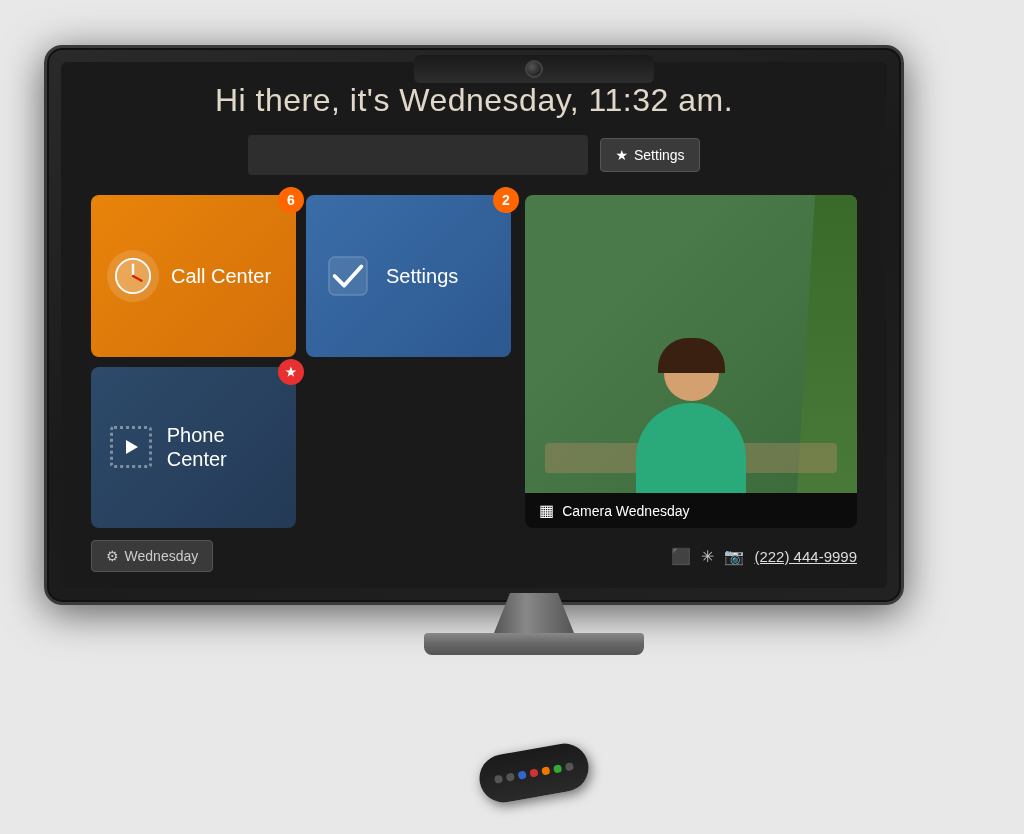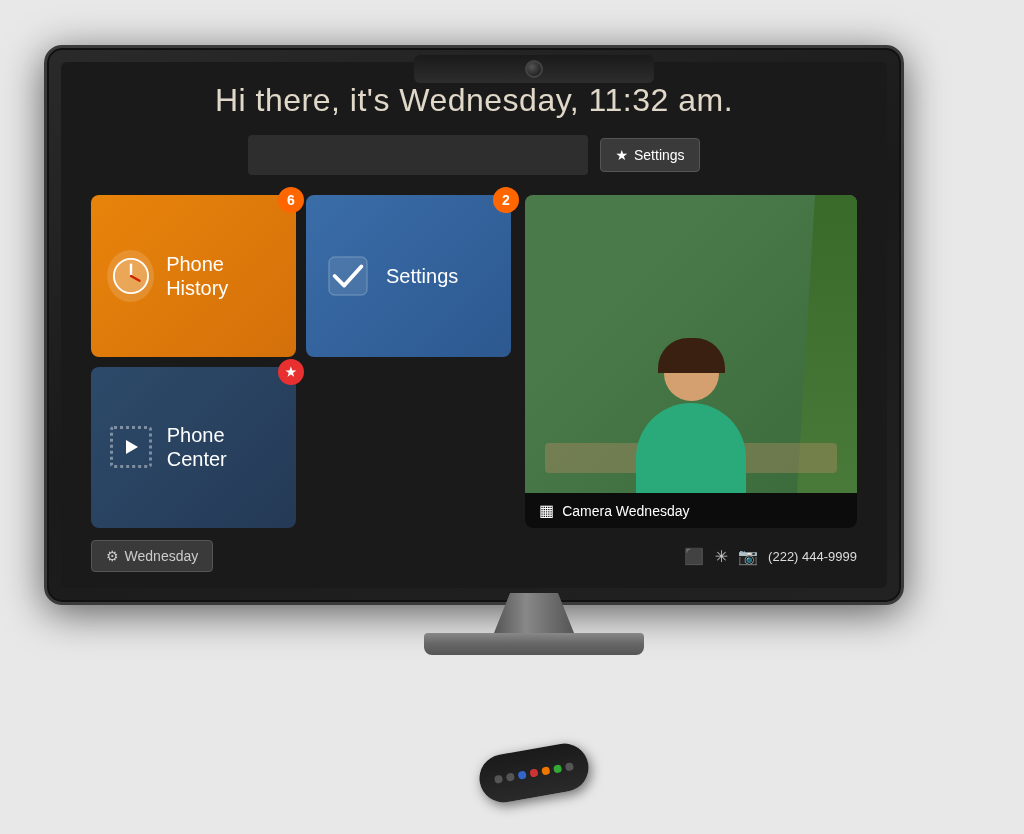--- a/index.html
+++ b/index.html
@@ -348,21 +348,21 @@
     .gear-icon { font-size: 14px; }
 
     .status-bar {
       display: flex;
       align-items: center;
       gap: 10px;
       color: #ccc;
       font-size: 14px;
     }
     .status-icon { font-size: 16px; }
-    .phone-number { color: #ddd; font-size: 13px; }
+    .phone-number { color: #ddd; font-size: 15px; text-decoration: underline; }
 
     
     .tv-stand {
       position: absolute;
       top: 566px;
       left: 50%;
       transform: translateX(-50%);
       display: flex;
       flex-direction: column;
       align-items: center;
@@ -458,21 +458,21 @@
 
           <div class="app-tile tile-call-history">
             <div class="badge">6</div>
             <div class="tile-icon">
               <svg class="clock-svg" viewBox="0 0 40 40">
                 <circle cx="20" cy="20" r="18" fill="rgba(255,255,255,0.2)" stroke="white" stroke-width="2"></circle>
                 <line x1="20" y1="20" x2="20" y2="8" stroke="white" stroke-width="2.5" stroke-linecap="round"></line>
                 <line x1="20" y1="20" x2="29" y2="25" stroke="#cc2200" stroke-width="2.5" stroke-linecap="round"></line>
               </svg>
             </div>
-            <span class="tile-label">Phone History</span>
+            <span class="tile-label">Call Center</span>
           </div>
 
           <div class="app-tile tile-signmail">
             <div class="badge">2</div>
             <div class="tile-icon">
               <svg class="checkmark-svg" viewBox="0 0 44 44">
                 <rect x="2" y="2" width="40" height="40" rx="6" fill="rgba(255,255,255,0.1)" stroke="rgba(255,255,255,0.3)" stroke-width="1"></rect>
                 <polyline points="8,22 18,32 36,12" fill="none" stroke="white" stroke-width="4" stroke-linecap="round" stroke-linejoin="round"></polyline>
               </svg>
             </div>

